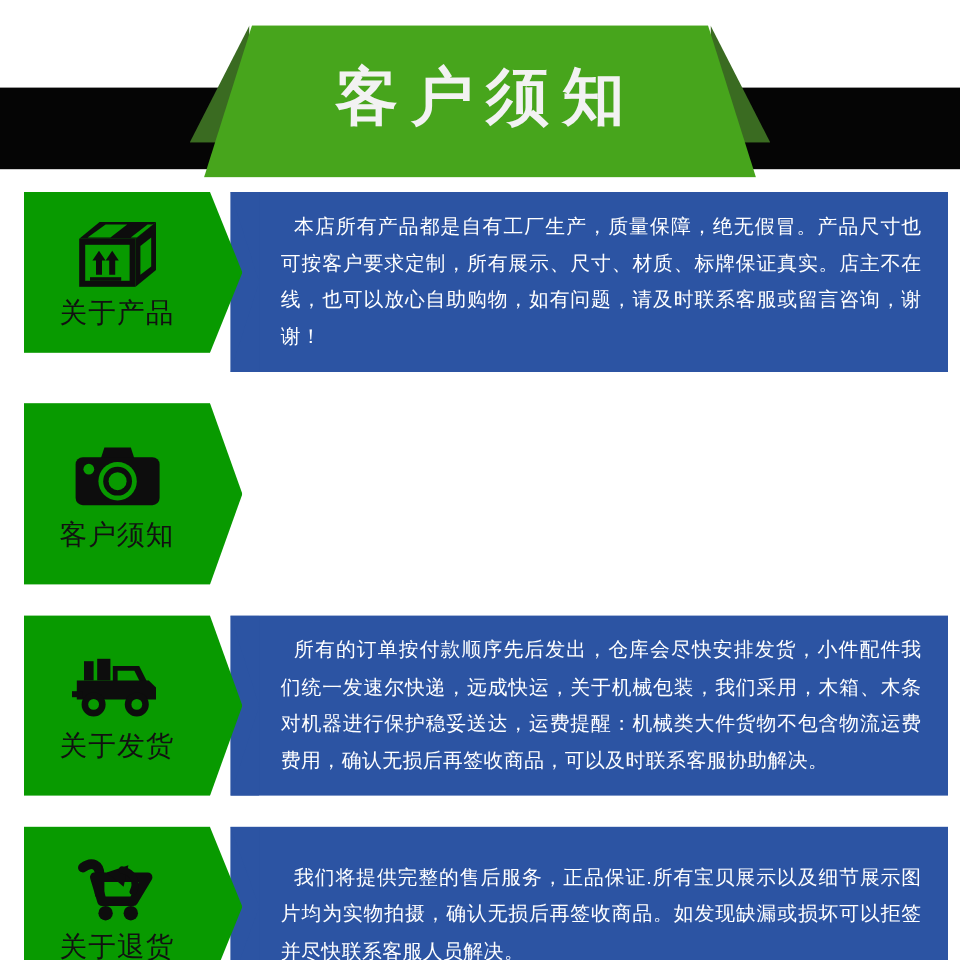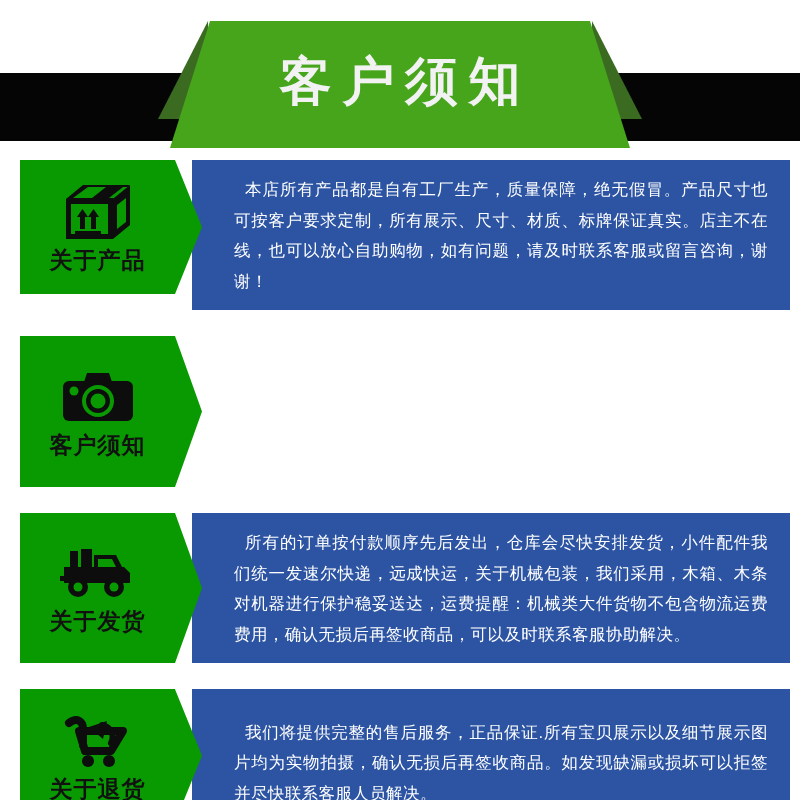--- a/index.html
+++ b/index.html
@@ -119,21 +119,21 @@
     align-items: center;
     justify-content: center;
     margin-bottom: 2px;
   }
   .icon-glyph svg {
     display: block;
   }
   .icon-label {
     color: #111111;
     font-size: 23px;
-    font-weight: bold;
+    font-weight: normal;
     letter-spacing: 1px;
     line-height: 1.1;
     white-space: nowrap;
   }
 
   .text-panel {
     position: relative;
     flex: 1 1 auto;
     background: #2c54a3;
     margin-left: 17px;

